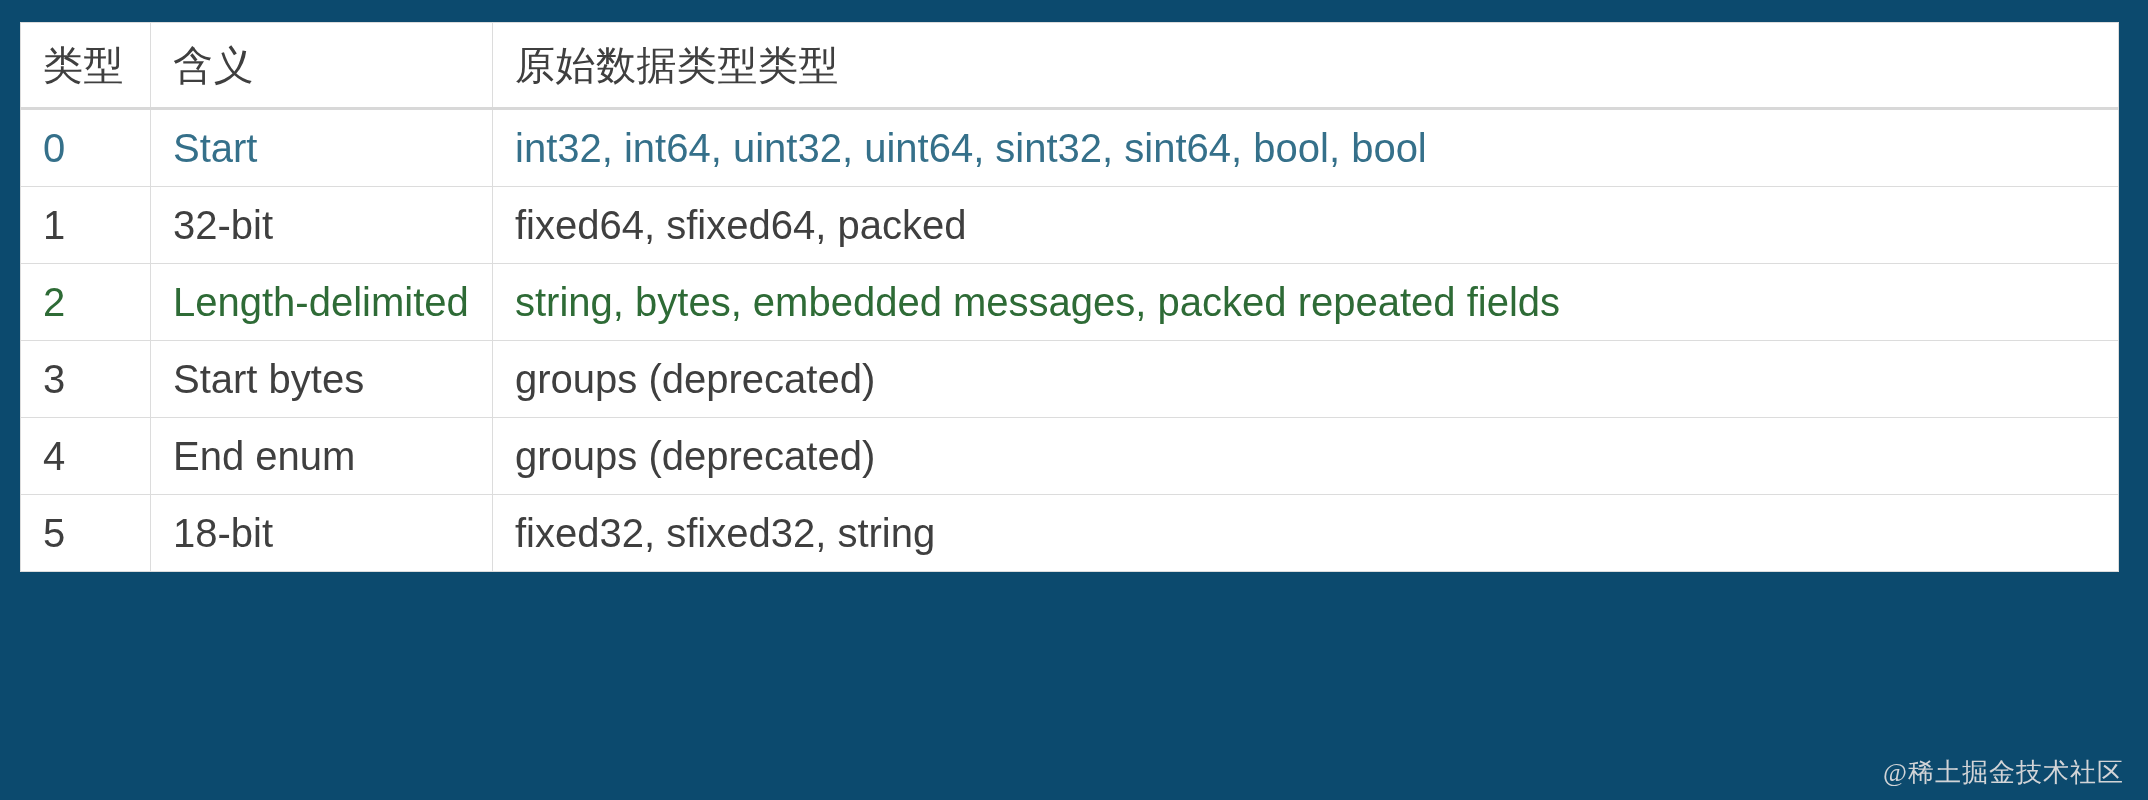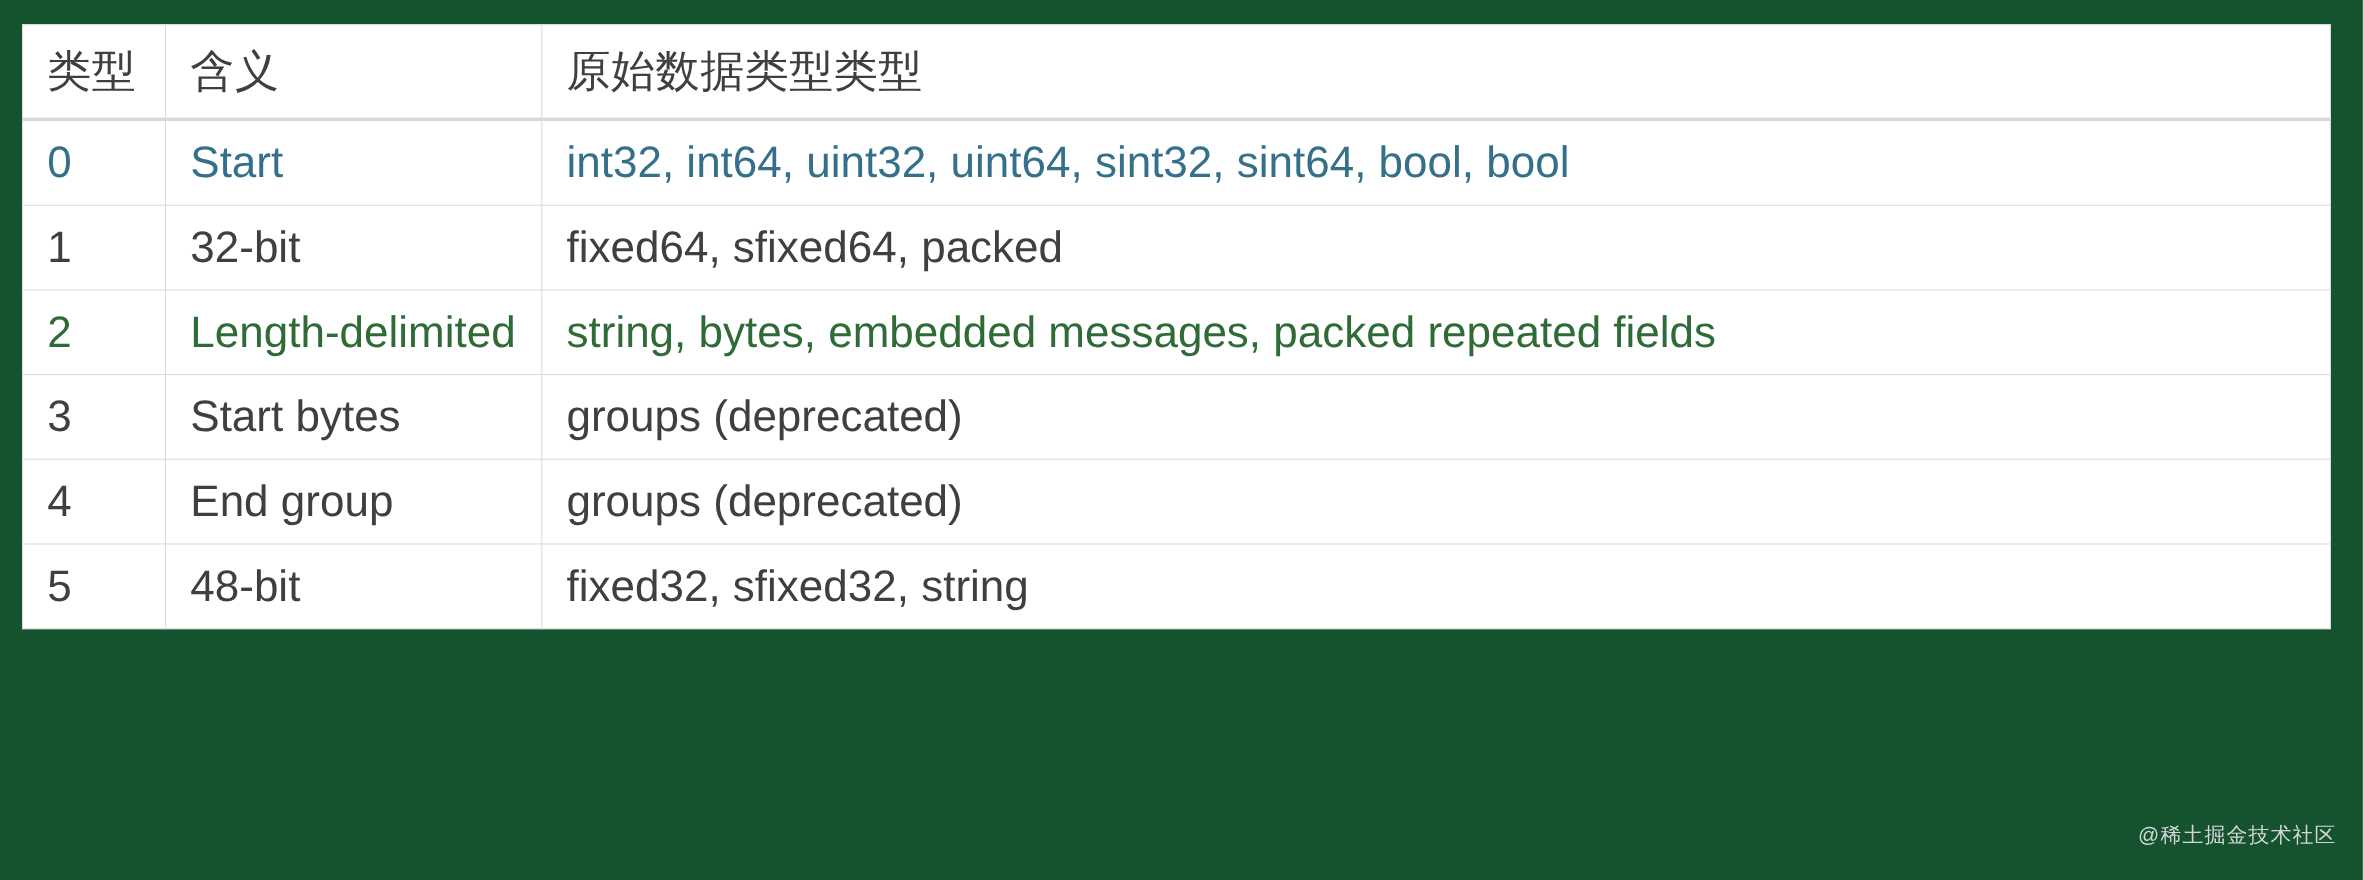--- a/index.html
+++ b/index.html
@@ -16,21 +16,21 @@
     -webkit-font-smoothing: antialiased;
     overflow: hidden;
   }
 
   .page {
     position: absolute;
     left: 0;
     top: 0;
     width: 2148px;
     height: 800px;
-    background: #14532d;
+    background: #0c4a6e;
   }
 
   .table-wrap {
     position: absolute;
     left: 20px;
     top: 22px;
     width: 2098px;
   }
 
   table.wire-table {
@@ -71,24 +71,24 @@
     color: #3f3f3f;
   }
 
   tbody tr.row-teal td  { color: #35708a; }
   tbody tr.row-green td { color: #2e6b36; }
   tbody tr.row-gray td  { color: #3f3f3f; }
 
   .watermark {
     position: absolute;
     right: 24px;
-    bottom: 28px;
-    font-size: 19px;
+    bottom: 10px;
+    font-size: 26px;
     color: #d2d4d7;
-    font-family: Liberation Sans, sans-serif;
+    font-family: Liberation Serif, serif;
     letter-spacing: 1px;
     user-select: none;
     white-space: nowrap;
   }
 </style>
 </head>
 <body>
 
 <div class="page">
 
@@ -122,26 +122,26 @@
           <td>Length-delimited</td>
           <td>string, bytes, embedded messages, packed repeated fields</td>
         </tr>
         <tr class="row-gray">
           <td>3</td>
           <td>Start bytes</td>
           <td>groups (deprecated)</td>
         </tr>
         <tr class="row-gray">
           <td>4</td>
-          <td>End group</td>
+          <td>End enum</td>
           <td>groups (deprecated)</td>
         </tr>
         <tr class="row-gray">
           <td>5</td>
-          <td>48-bit</td>
+          <td>18-bit</td>
           <td>fixed32, sfixed32, string</td>
         </tr>
       </tbody>
     </table>
   </div>
 
   <div class="watermark">@稀土掘金技术社区</div>
 
 </div>
 

